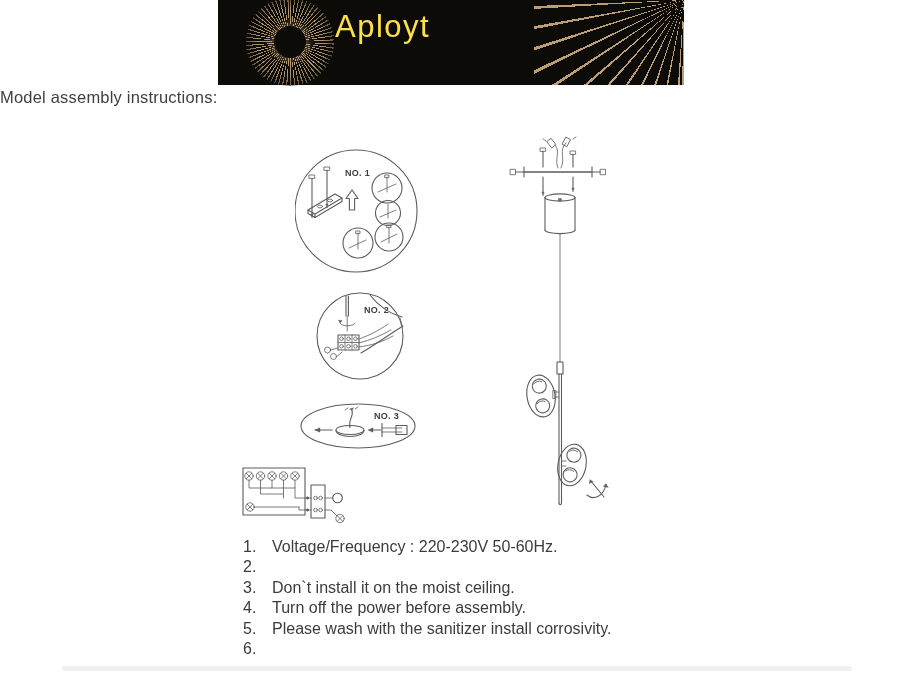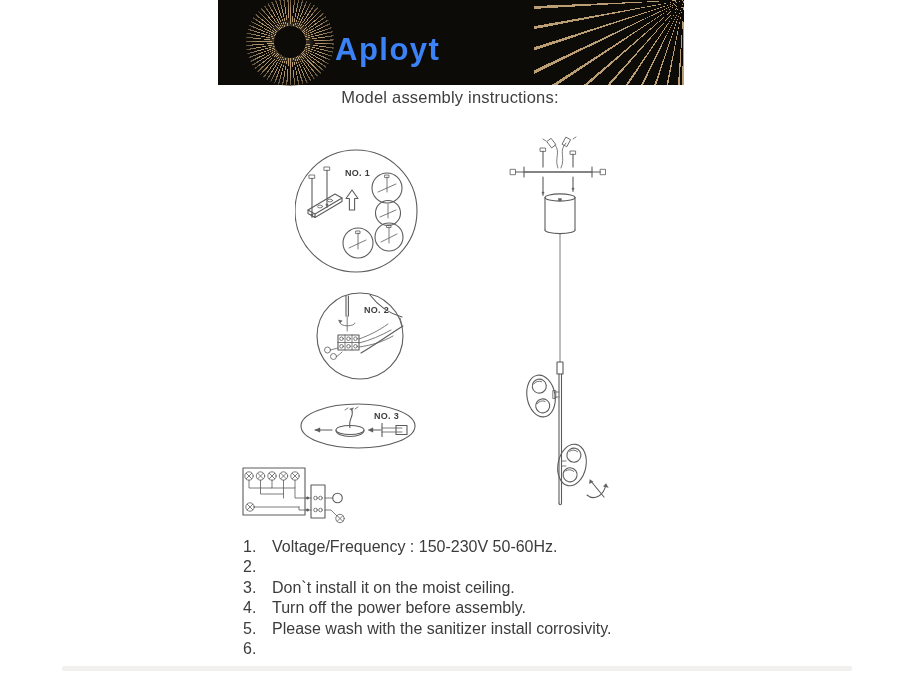--- a/index.html
+++ b/index.html
@@ -8,26 +8,26 @@
     font-family:"Liberation Sans",sans-serif;color:#3c3c3c;
   }
   
   .banner{position:absolute;left:218px;top:0;width:466px;height:85px;background:#0d0b08;}
   .burst{position:absolute;left:28px;top:-2px;width:88px;height:88px;border-radius:50%;
     background:repeating-conic-gradient(rgba(206,174,128,0.85) 0deg 1.6deg, rgba(13,11,8,0) 1.6deg 5.4deg);}
   .burst::before{content:"";position:absolute;inset:0;border-radius:50%;
     background:radial-gradient(circle, rgba(13,11,8,0) 0 52%, rgba(13,11,8,0.55) 72%, #0d0b08 92%);}
   .burst::after{content:"";position:absolute;inset:28px;border-radius:50%;background:#0d0b08;
     box-shadow:0 0 9px 3px rgba(222,190,142,0.38);}
-  .brand{position:absolute;left:117px;top:32px;font-size:31px;font-weight:700;letter-spacing:1.5px;
-    color:#3b82f6;}
+  .brand{position:absolute;left:117px;top:9px;font-size:31px;font-weight:400;letter-spacing:1.5px;
+    color:#fde047;}
   .rays{position:absolute;right:0;top:0;width:150px;height:85px;
     background:repeating-conic-gradient(from 183deg at 100% 0%, rgba(206,174,128,0.9) 0deg 1.1deg, rgba(13,11,8,0) 1.1deg 7.6deg);}
   
-  .titleblock{position:absolute;left:0;right:0;top:88px;text-align:center;line-height:19px;
+  .titleblock{position:absolute;left:0;right:0;top:88px;text-align:left;line-height:19px;
     font-size:16.5px;color:#3f3f3f;letter-spacing:0.2px;}
   
   .dia{position:absolute;}
   svg .s{stroke:#5c5c5c;fill:none;stroke-width:1.1;stroke-linecap:round;stroke-linejoin:round;}
   svg .sf{stroke:#5c5c5c;fill:#5c5c5c;stroke-width:0.4;}
   svg .thin{stroke-width:0.8;}
   svg .thick{stroke-width:1.6;}
   svg .lbl{font:bold 9px "Liberation Sans",sans-serif;fill:#3d3d3d;letter-spacing:0.3px;}
   
   .instructions{position:absolute;left:243px;top:537px;font-size:16px;line-height:20.4px;color:#3c3c3c;}
@@ -256,21 +256,21 @@
 
     <path class="s" d="M82,360 C89,366 99,361 101,349"></path>
     <path class="sf" d="M101,349 L98.3,351.2 L103.3,352.5 Z"></path>
     <line class="s" x1="85" y1="345" x2="99" y2="362"></line>
     <path class="sf" d="M85,345 L84.3,348.6 L88.2,346.7 Z"></path>
   </svg>
 
   <div class="instructions">
     <div class="row">
       <span class="num">1.</span>
-      <span class="txt">Voltage/Frequency : 150-230V 50-60Hz.</span>
+      <span class="txt">Voltage/Frequency : 220-230V 50-60Hz.</span>
     </div>
     <div class="row">
       <span class="num">2.</span>
     </div>
     <div class="row">
       <span class="num">3.</span>
       <span class="txt">Don`t install it on the moist ceiling.</span>
     </div>
     <div class="row">
       <span class="num">4.</span>

